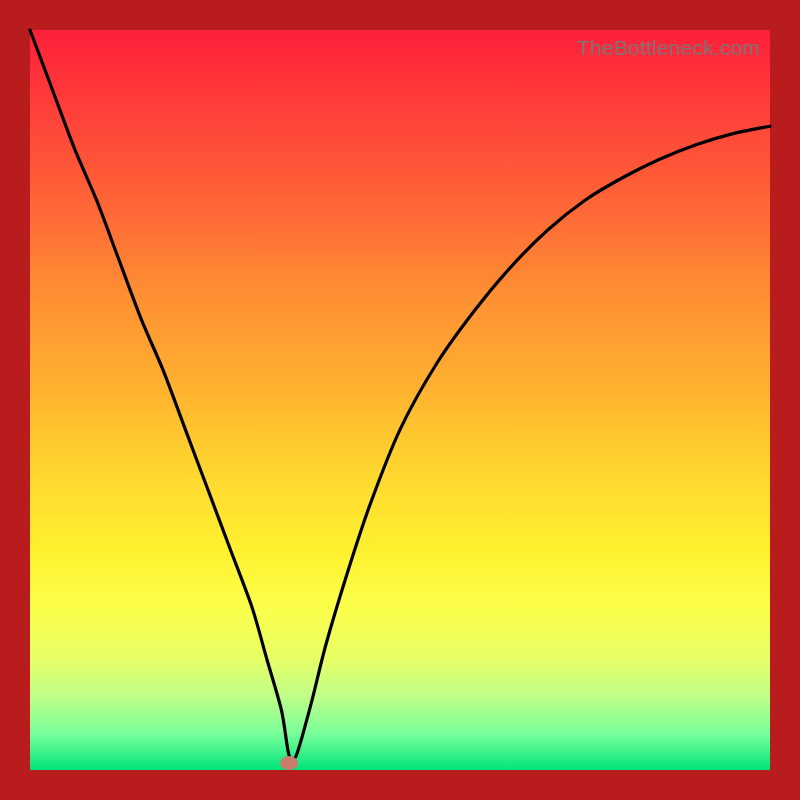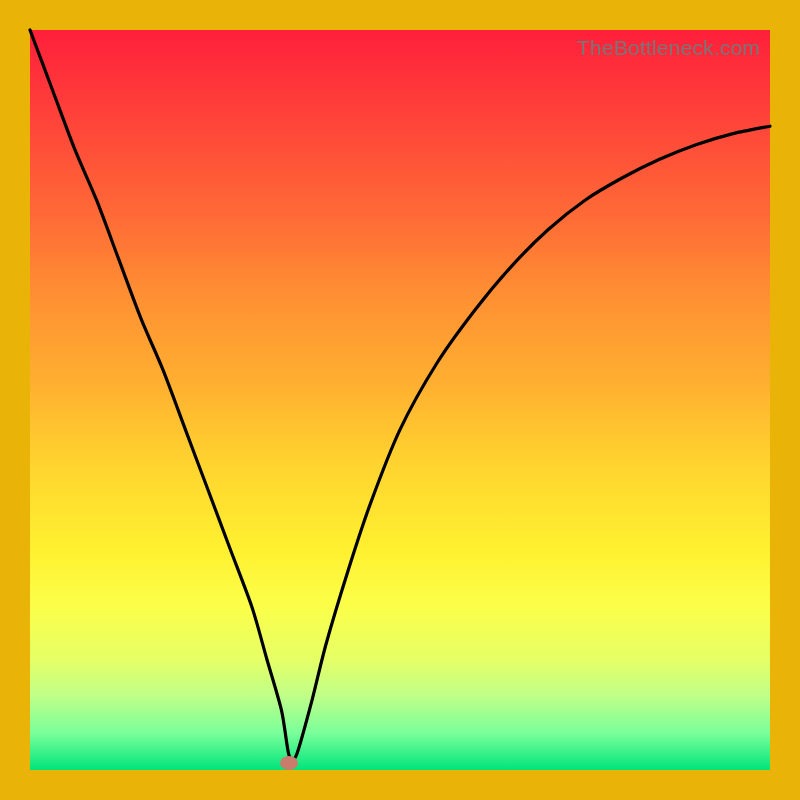--- a/index.html
+++ b/index.html
@@ -6,21 +6,21 @@
     margin: 0;
     padding: 0;
     width: 800px;
     height: 800px;
     overflow: hidden;
     font-family: Arial, Helvetica, sans-serif;
   }
   .outer {
     width: 800px;
     height: 800px;
-    background: #eab308;
+    background: #b91c1c;
     position: relative;
   }
   .plot-area {
     position: absolute;
     left: 30px;
     top: 30px;
     width: 740px;
     height: 740px;
     background: linear-gradient(to bottom,
       #ff1f3a 0%,

